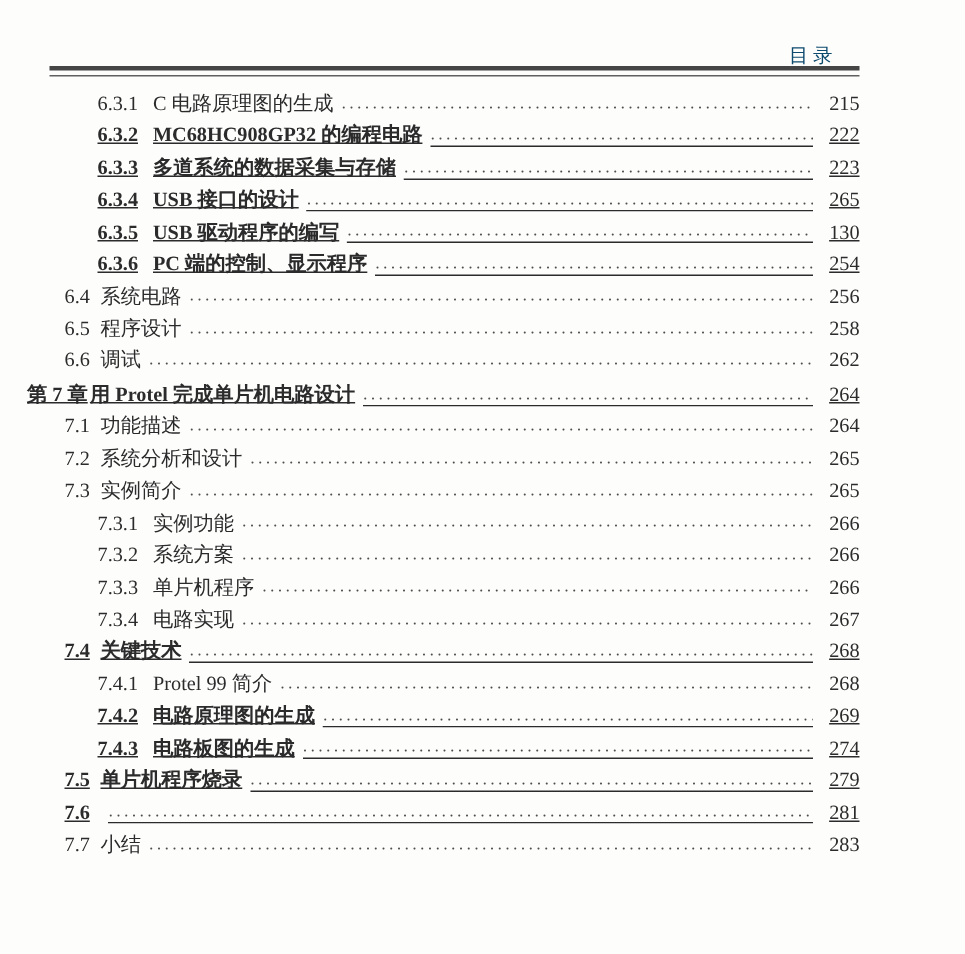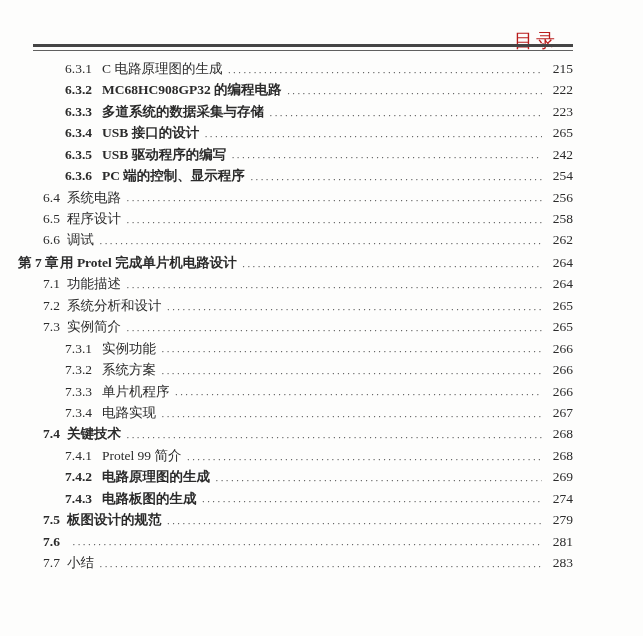--- a/index.html
+++ b/index.html
@@ -8,23 +8,23 @@
     background: #fdfdfc;
     font-family: "Liberation Serif", "DejaVu Serif", serif;
     color: #2b2b2b;
     position: relative;
     overflow: hidden;
   }
   .page-header {
     position: absolute;
     top: 28px;
     right: 85px;
-    font-size: 19px;
+    font-size: 13px;
     letter-spacing: 3px;
-    color: #b91c1c;
+    color: #0c4a6e;
   }
   .rule {
     position: absolute;
     left: 33px;
     top: 44px;
     width: 540px;
     height: 3px;
     border-top: 3px solid #454545;
     border-bottom: 1px solid #606060;
   }
@@ -37,21 +37,21 @@
   .row {
     display: flex;
     align-items: baseline;
     height: 21.45px;
     font-size: 13.5px;
     line-height: 21.45px;
   }
   .row.l1 { padding-left: 18px; font-weight: bold; margin-top: 1px; }
   .row.l2 { padding-left: 43px; align-items: flex-end; }
   .row.l3 { padding-left: 65px; }
-  .row.bold { font-weight: bold; }
+  .row.bold { font-weight: bold; text-decoration: underline; }
   .num { flex: 0 0 auto; }
   .l1 .num { width: 42px; }
   .l2 .num { width: 24px; }
   .l3 .num { width: 37px; }
   .title { flex: 0 0 auto; white-space: nowrap; }
   .leader {
     flex: 1 1 auto;
     overflow: hidden;
     white-space: nowrap;
     font-size: 11px;
@@ -100,21 +100,21 @@
     <div class="row l3 bold">
       <span class="num">6.3.4</span>
       <span class="title">USB 接口的设计</span>
       <span class="leader">····························································································································································································································</span>
       <span class="pagenum">265</span>
     </div>
     <div class="row l3 bold">
       <span class="num">6.3.5</span>
       <span class="title">USB 驱动程序的编写</span>
       <span class="leader">····························································································································································································································</span>
-      <span class="pagenum">242</span>
+      <span class="pagenum">130</span>
     </div>
     <div class="row l3 bold">
       <span class="num">6.3.6</span>
       <span class="title">PC 端的控制、显示程序</span>
       <span class="leader">····························································································································································································································</span>
       <span class="pagenum">254</span>
     </div>
     <div class="row l2">
       <span class="num">6.4</span>
       <span class="title">系统电路</span>
@@ -200,21 +200,21 @@
       <span class="pagenum">269</span>
     </div>
     <div class="row l3 bold">
       <span class="num">7.4.3</span>
       <span class="title">电路板图的生成</span>
       <span class="leader">····························································································································································································································</span>
       <span class="pagenum">274</span>
     </div>
     <div class="row l2 bold">
       <span class="num">7.5</span>
-      <span class="title">板图设计的规范</span>
+      <span class="title">单片机程序烧录</span>
       <span class="leader">····························································································································································································································</span>
       <span class="pagenum">279</span>
     </div>
     <div class="row l2 bold">
       <span class="num">7.6</span>
       <span class="leader">····························································································································································································································</span>
       <span class="pagenum">281</span>
     </div>
     <div class="row l2">
       <span class="num">7.7</span>

